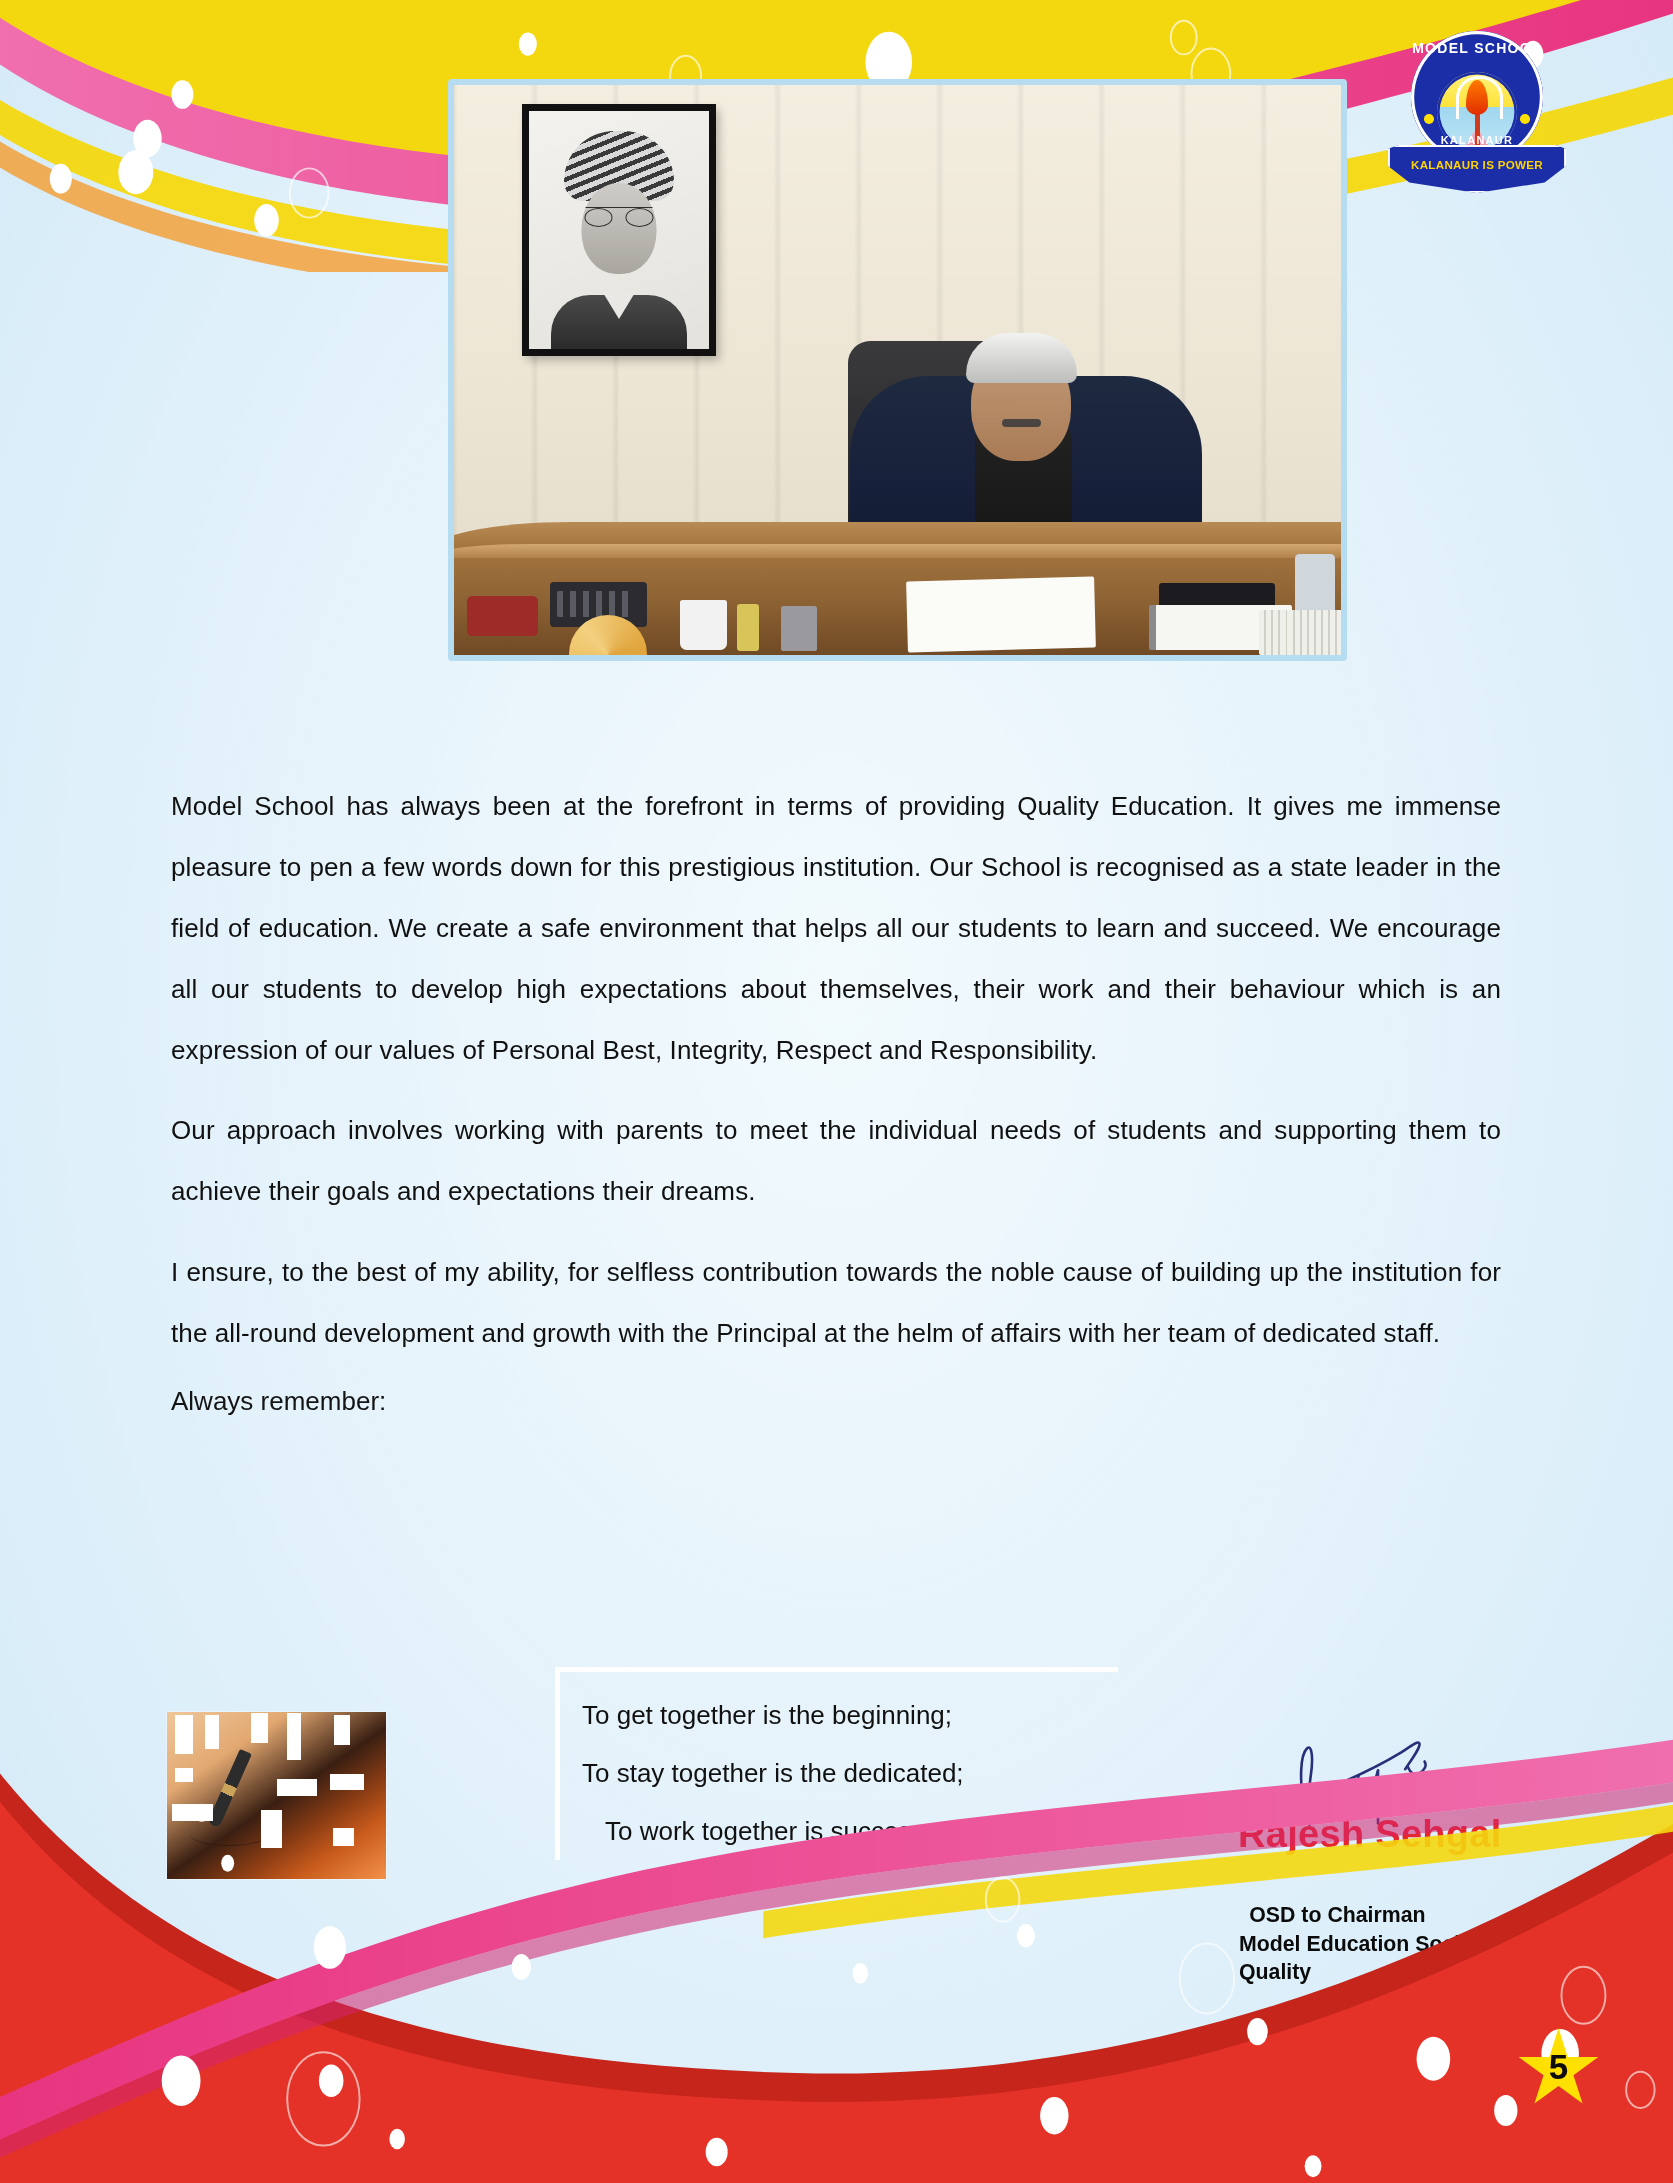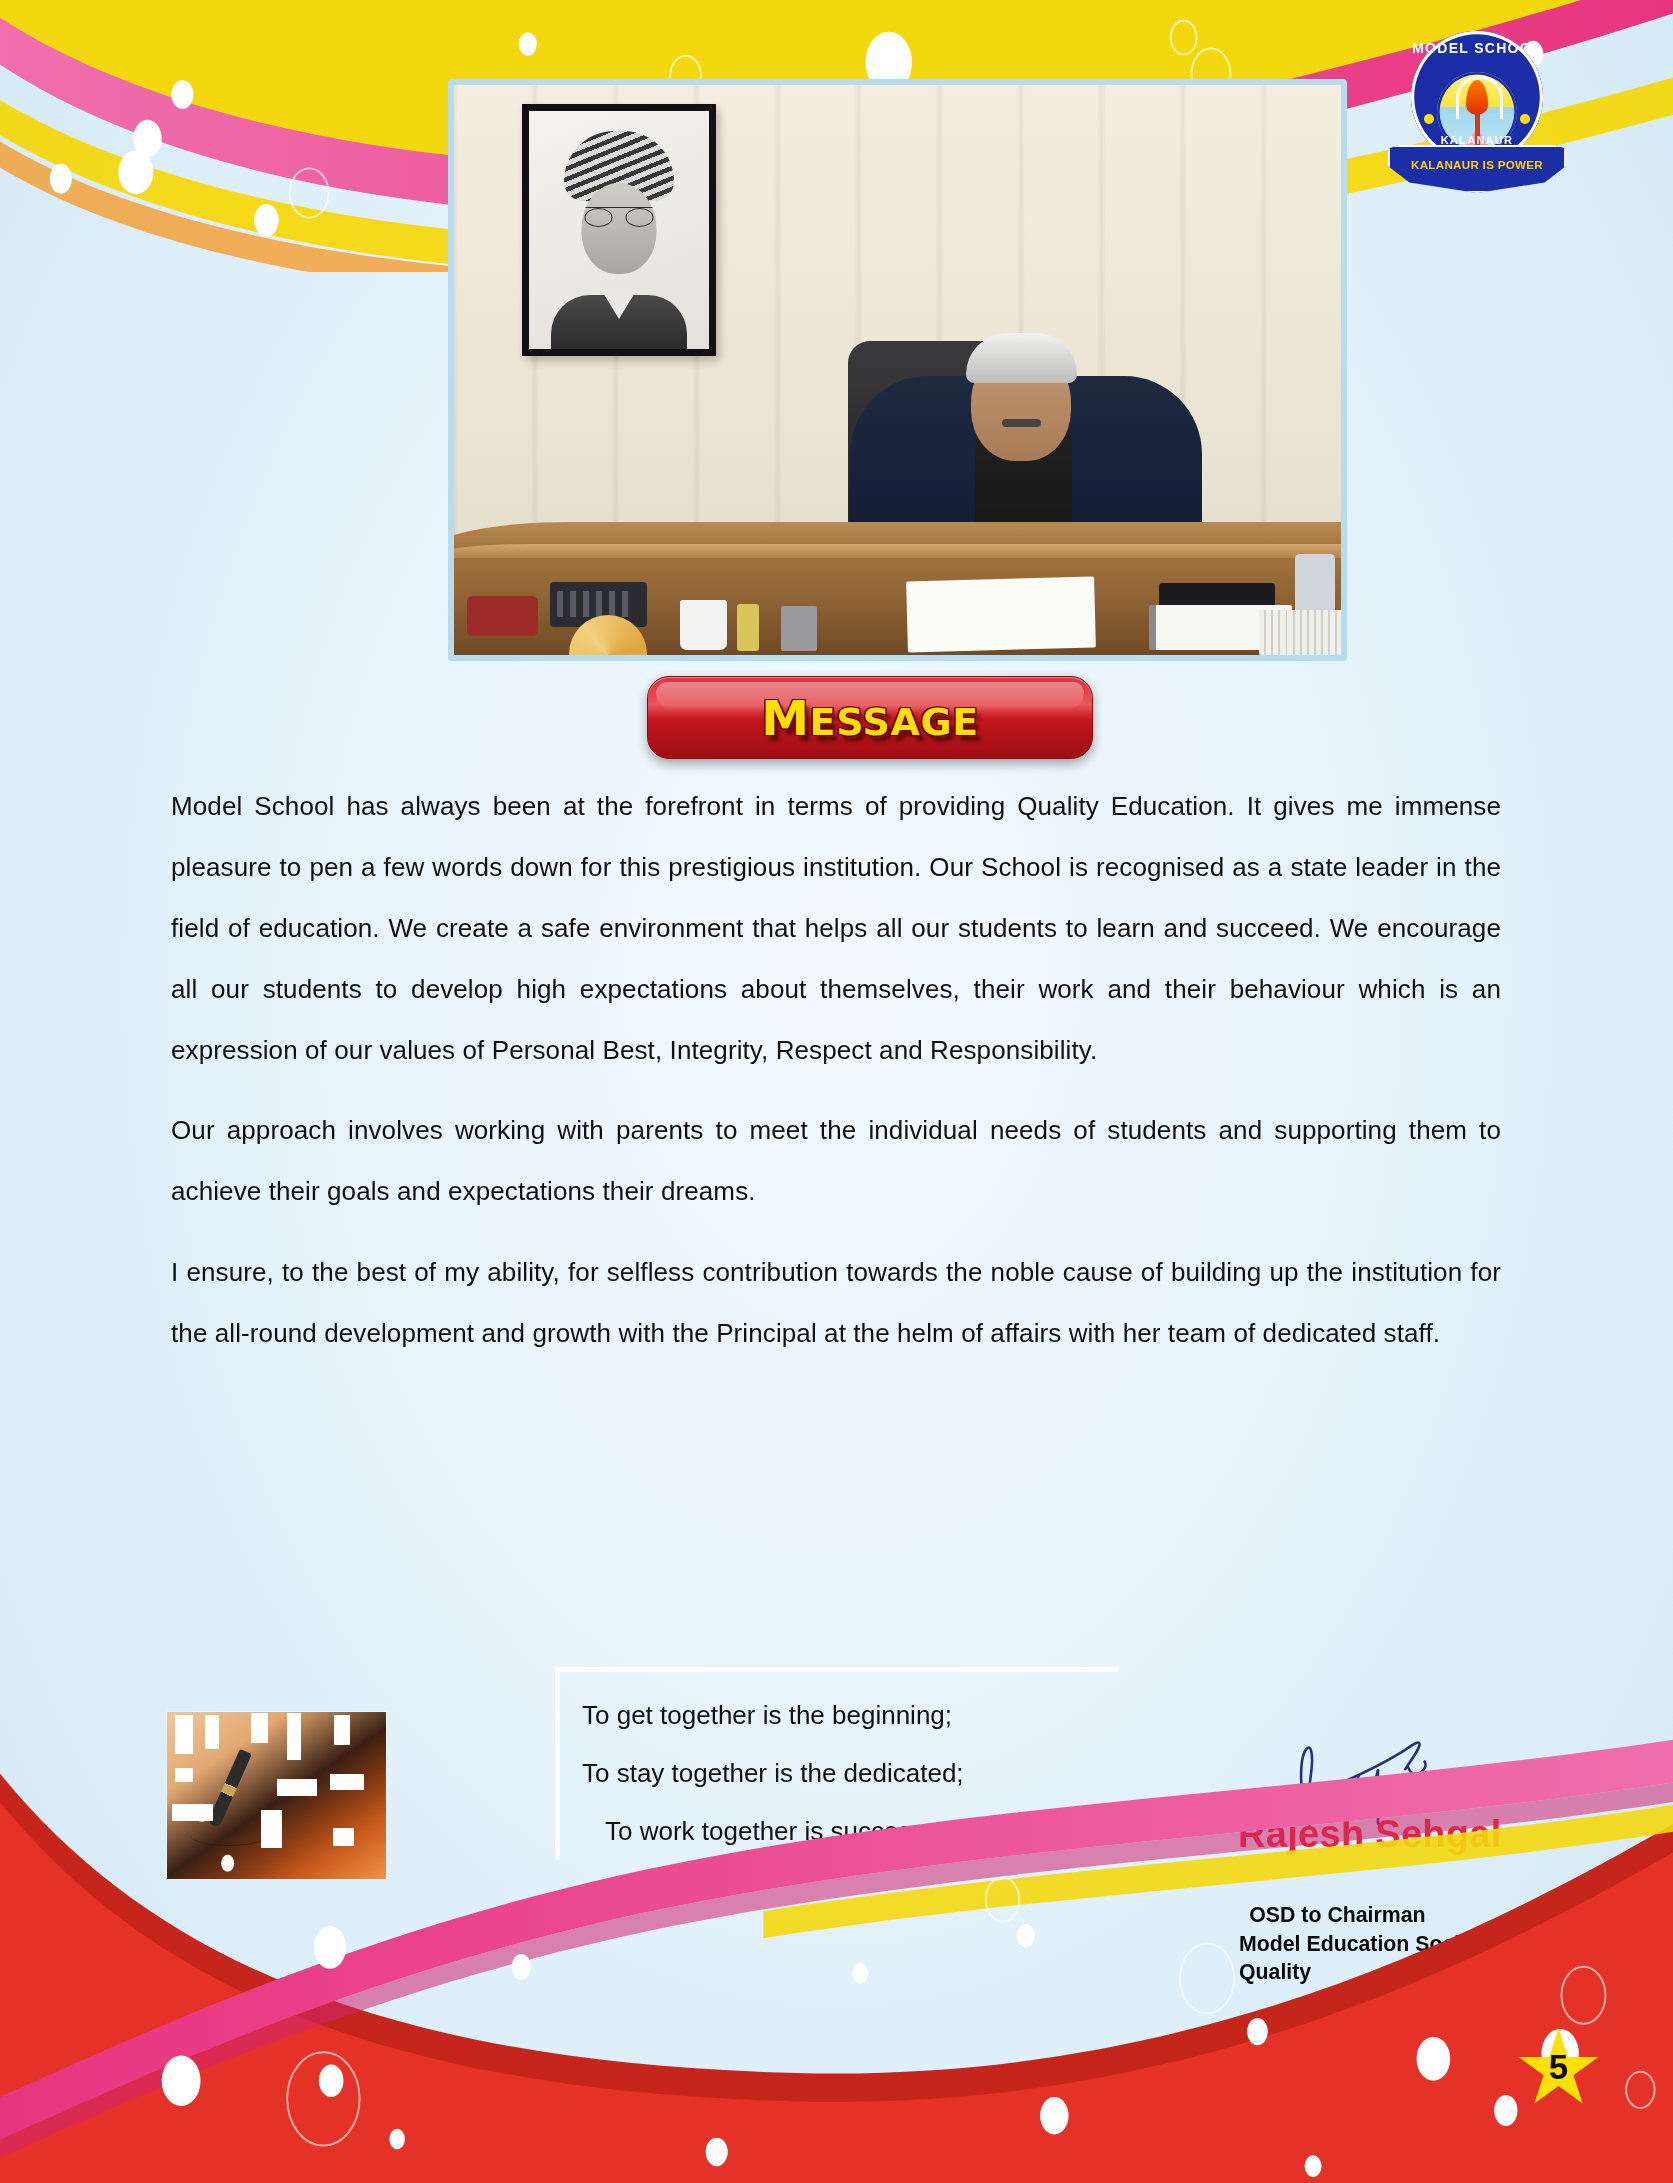--- a/index.html
+++ b/index.html
@@ -441,28 +441,26 @@
       <div class="logo-cup"></div>
     </div>
     <div class="logo-dot l"></div>
     <div class="logo-dot r"></div>
     <div class="logo-arc-bot">KALANAUR</div>
     <div class="logo-ribbon">
       <span>KALANAUR IS POWER</span>
     </div>
   </div>
 
-  <div class="msg-banner">
-    <span class="msg-text"><span>M</span><span class="sc">ESSAGE</span></span>
-  </div>
 
   <div class="content">
     <p class="para">Model School has always been at the forefront in terms of providing Quality Education. It gives me immense pleasure to pen a few words down for this prestigious institution. Our School is recognised as a state leader in the field of education. We create a safe environment that helps all our students to learn and succeed. We encourage all our students to develop high expectations about themselves, their work and their behaviour which is an expression of our values of Personal Best, Integrity, Respect and Responsibility.</p>
     <p class="para">Our approach involves working with parents to meet the individual needs of students and supporting them to achieve their goals and expectations their dreams.</p>
     <p class="para">I ensure, to the best of my ability, for selfless contribution towards the noble cause of building up the institution for the all-round development  and growth with the Principal at the  helm of affairs with her team of dedicated staff.</p>
+    <p class="always">Always remember:</p>
   </div>
 
   <div class="pen-img">
     <div class="pen-nib"></div>
     <div class="pen-line"></div>
     <div class="pen-patch" style="left:7.8px;  top:2.6px;   width:18px; height:39px;"></div>
     <div class="pen-patch" style="left:38px;  top:2.6px;   width:14.2px; height:34px;"></div>
     <div class="pen-patch" style="left:84px; top:1.3px;   width:17px; height:30px;"></div>
     <div class="pen-patch" style="left:120px; top:1.3px;   width:14.2px; height:47px;"></div>
     <div class="pen-patch" style="left:167px; top:2.6px;   width:15.5px; height:30px;"></div>

